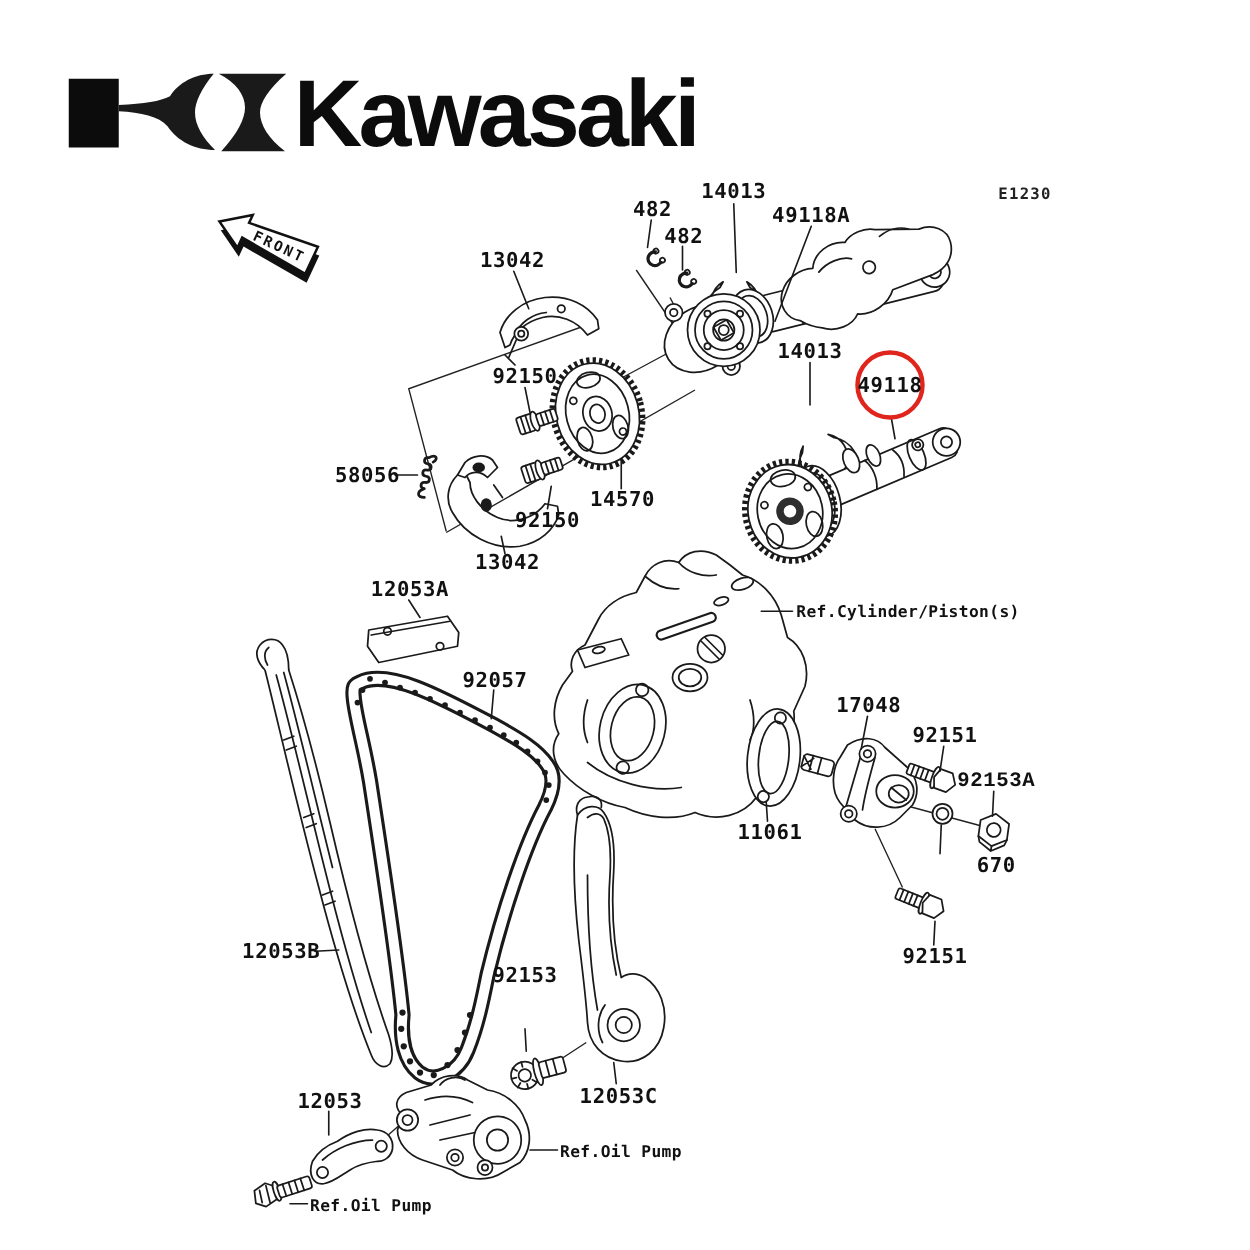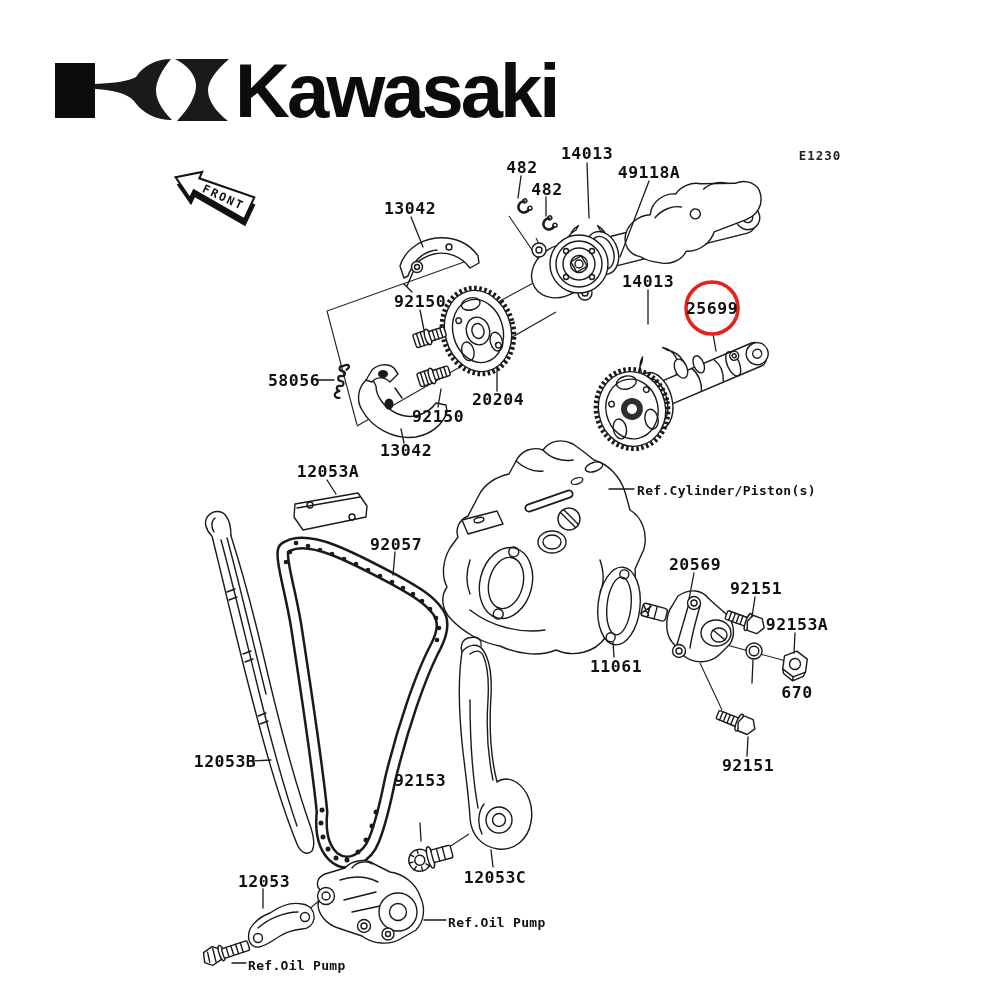--- a/index.html
+++ b/index.html
@@ -366,31 +366,31 @@
 </svg>
 
 <div class="code" style="left:801px;top:155px;padding-left:38px;">E1230</div>
 <div class="plabel" style="left:587px;top:153px;">14013</div>
 <div class="plabel" style="left:522px;top:167px;">482</div>
 <div class="plabel" style="left:547px;top:189px;">482</div>
 <div class="plabel" style="left:649px;top:172px;">49118A</div>
 <div class="plabel" style="left:410px;top:208px;">13042</div>
 <div class="plabel" style="left:420px;top:301px;">92150</div>
 <div class="plabel" style="left:294px;top:380px;">58056</div>
-<div class="plabel" style="left:498px;top:399px;">20204</div>
+<div class="plabel" style="left:498px;top:399px;">14570</div>
 <div class="plabel" style="left:438px;top:416px;">92150</div>
 <div class="plabel" style="left:406px;top:450px;">13042</div>
 <div class="plabel" style="left:648px;top:281px;">14013</div>
-<div class="plabel" style="left:712px;top:308px;">25699</div>
+<div class="plabel" style="left:712px;top:308px;">49118</div>
 <div class="plabel" style="left:328px;top:471px;">12053A</div>
 <div class="plabel" style="left:396px;top:544px;">92057</div>
 <div class="plabel" style="left:225px;top:761px;">12053B</div>
-<div class="plabel" style="left:695px;top:564px;">20569</div>
+<div class="plabel" style="left:695px;top:564px;">17048</div>
 <div class="plabel" style="left:756px;top:588px;">92151</div>
-<div class="plabel" style="left:797px;top:624px;">92153A</div>
+<div class="plabel" style="left:797px;top:624px;font-family:Liberation Mono, monospace;">92153A</div>
 <div class="plabel" style="left:616px;top:666px;">11061</div>
 <div class="plabel" style="left:753px;top:692px;margin-left:44px;">670</div>
 <div class="plabel" style="left:748px;top:765px;">92151</div>
 <div class="plabel" style="left:420px;top:780px;">92153</div>
 <div class="plabel" style="left:495px;top:877px;">12053C</div>
 <div class="plabel" style="left:264px;top:881px;">12053</div>
 
 <div class="rlabel" style="left:637px;top:490px;">Ref.Cylinder/Piston(s)</div>
 <div class="rlabel" style="left:448px;top:922px;">Ref.Oil Pump</div>
 <div class="rlabel" style="left:248px;top:965px;">Ref.Oil Pump</div>

